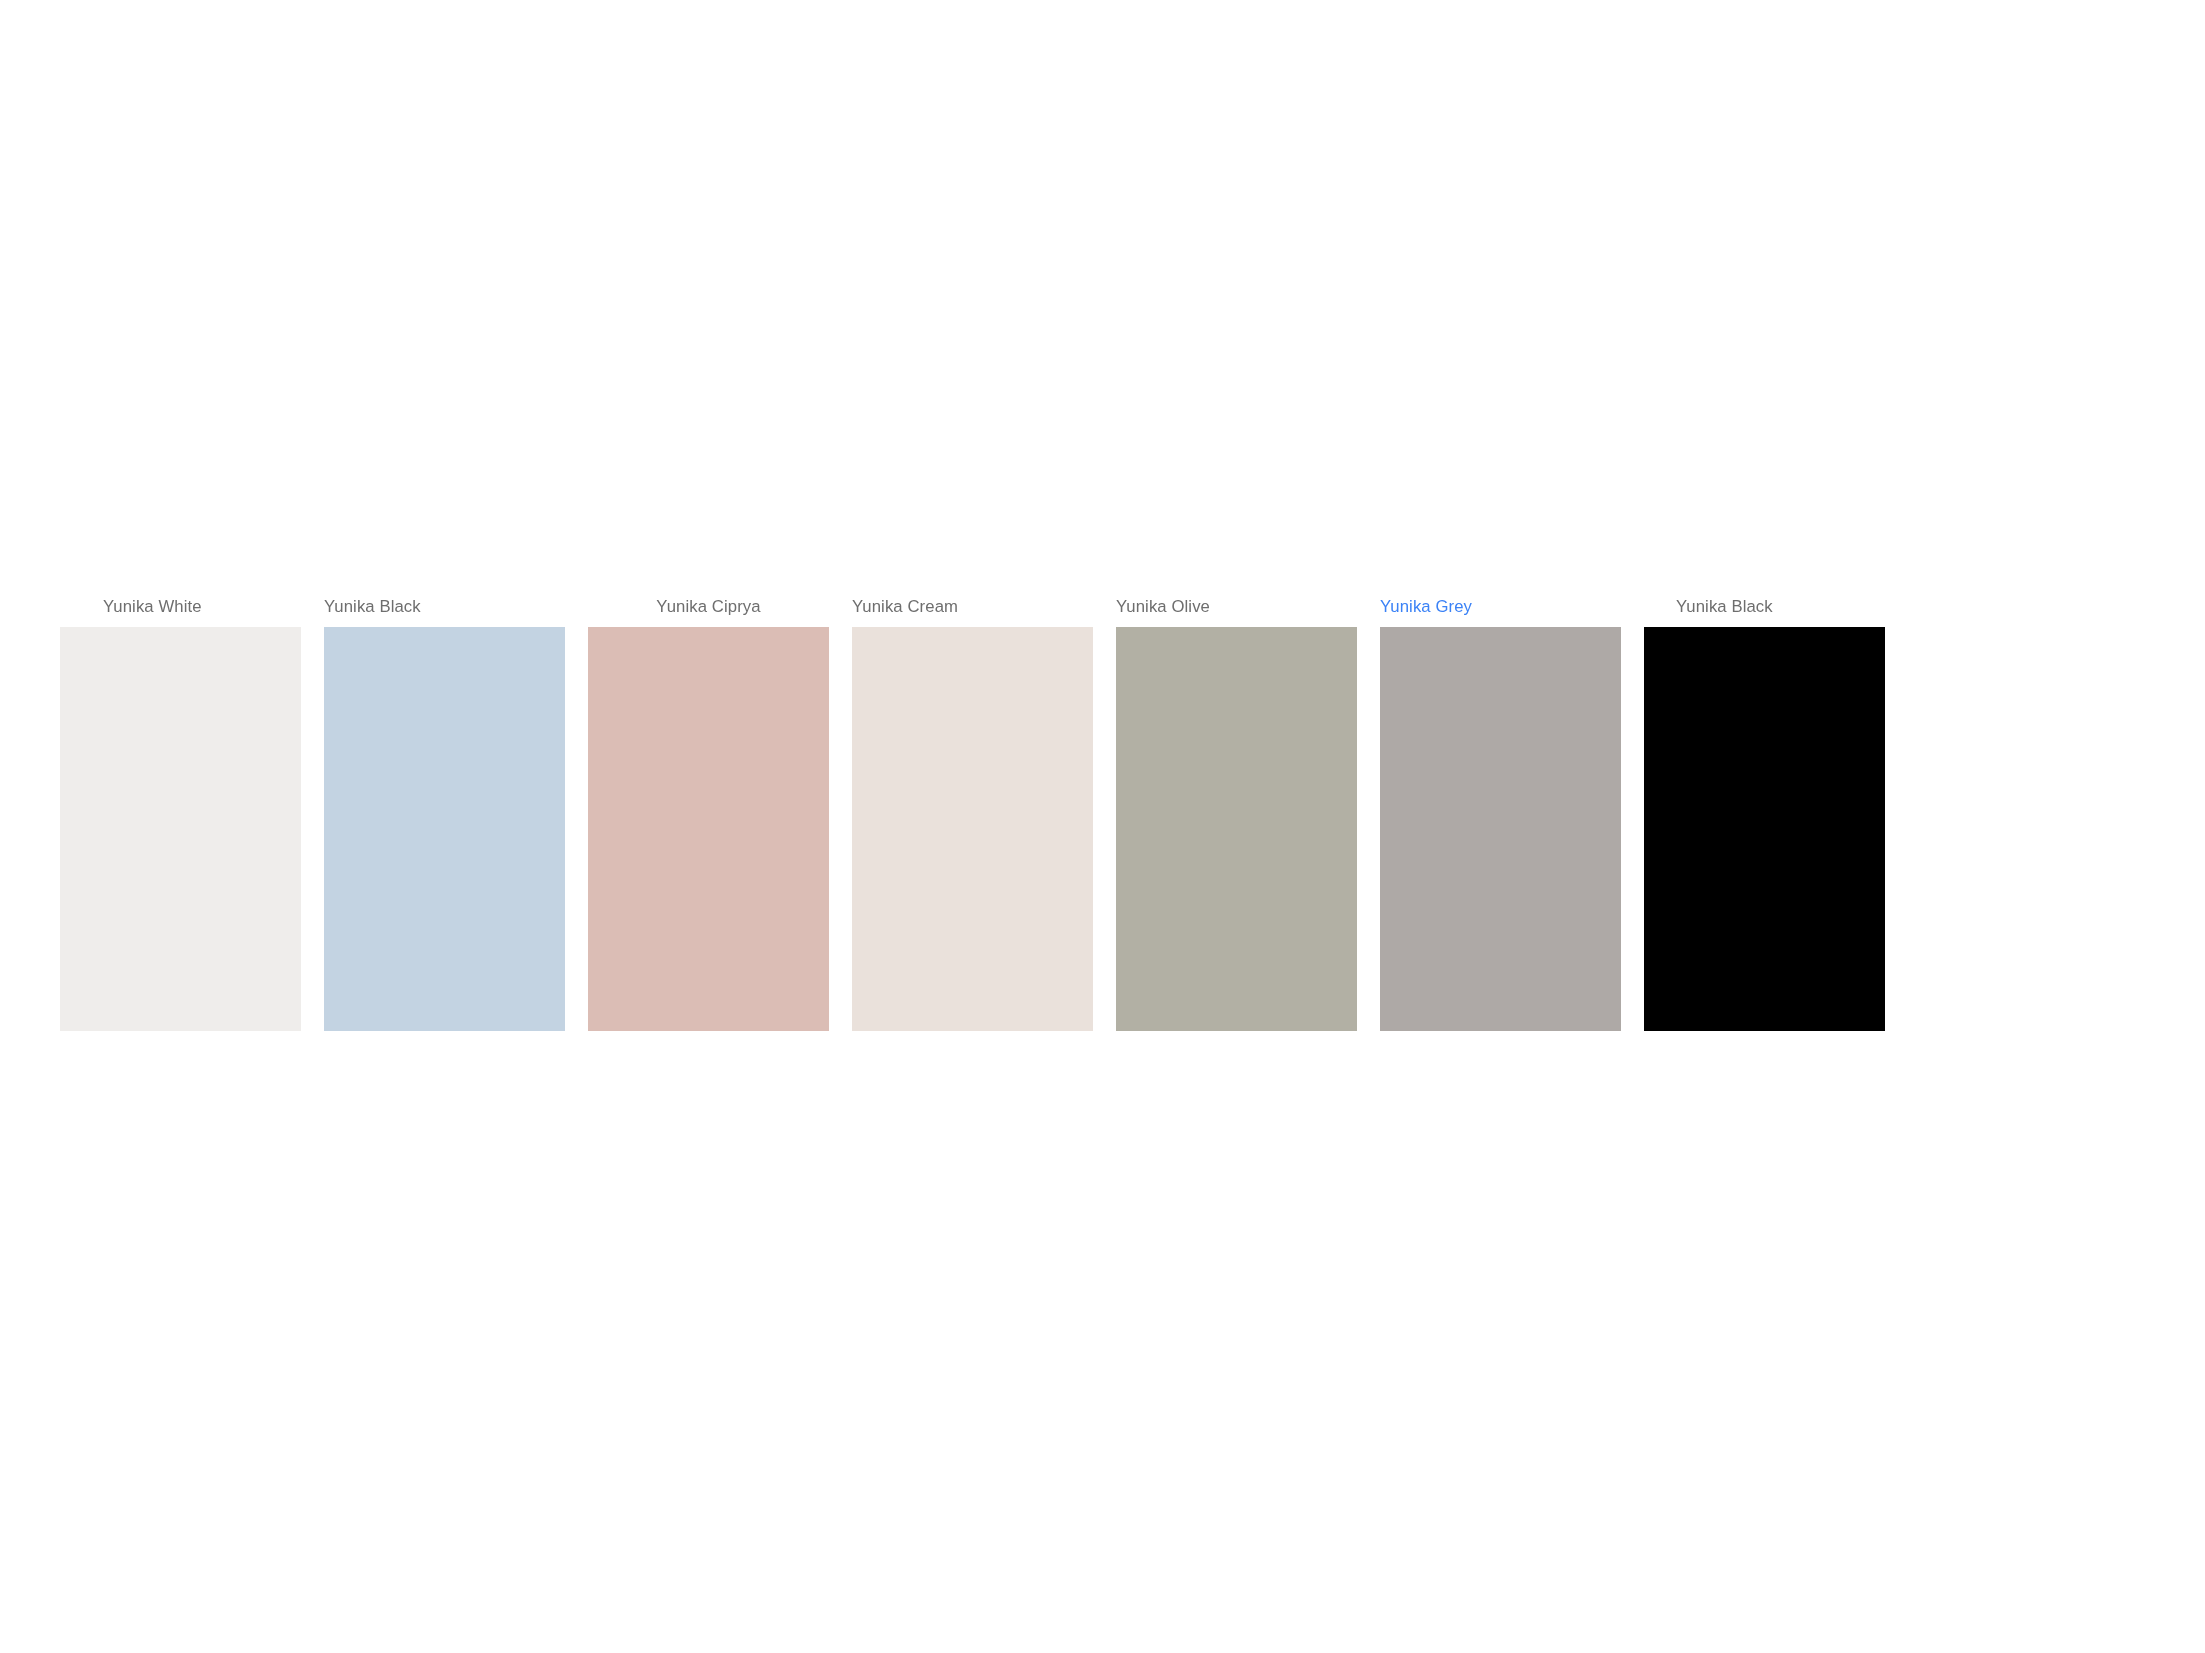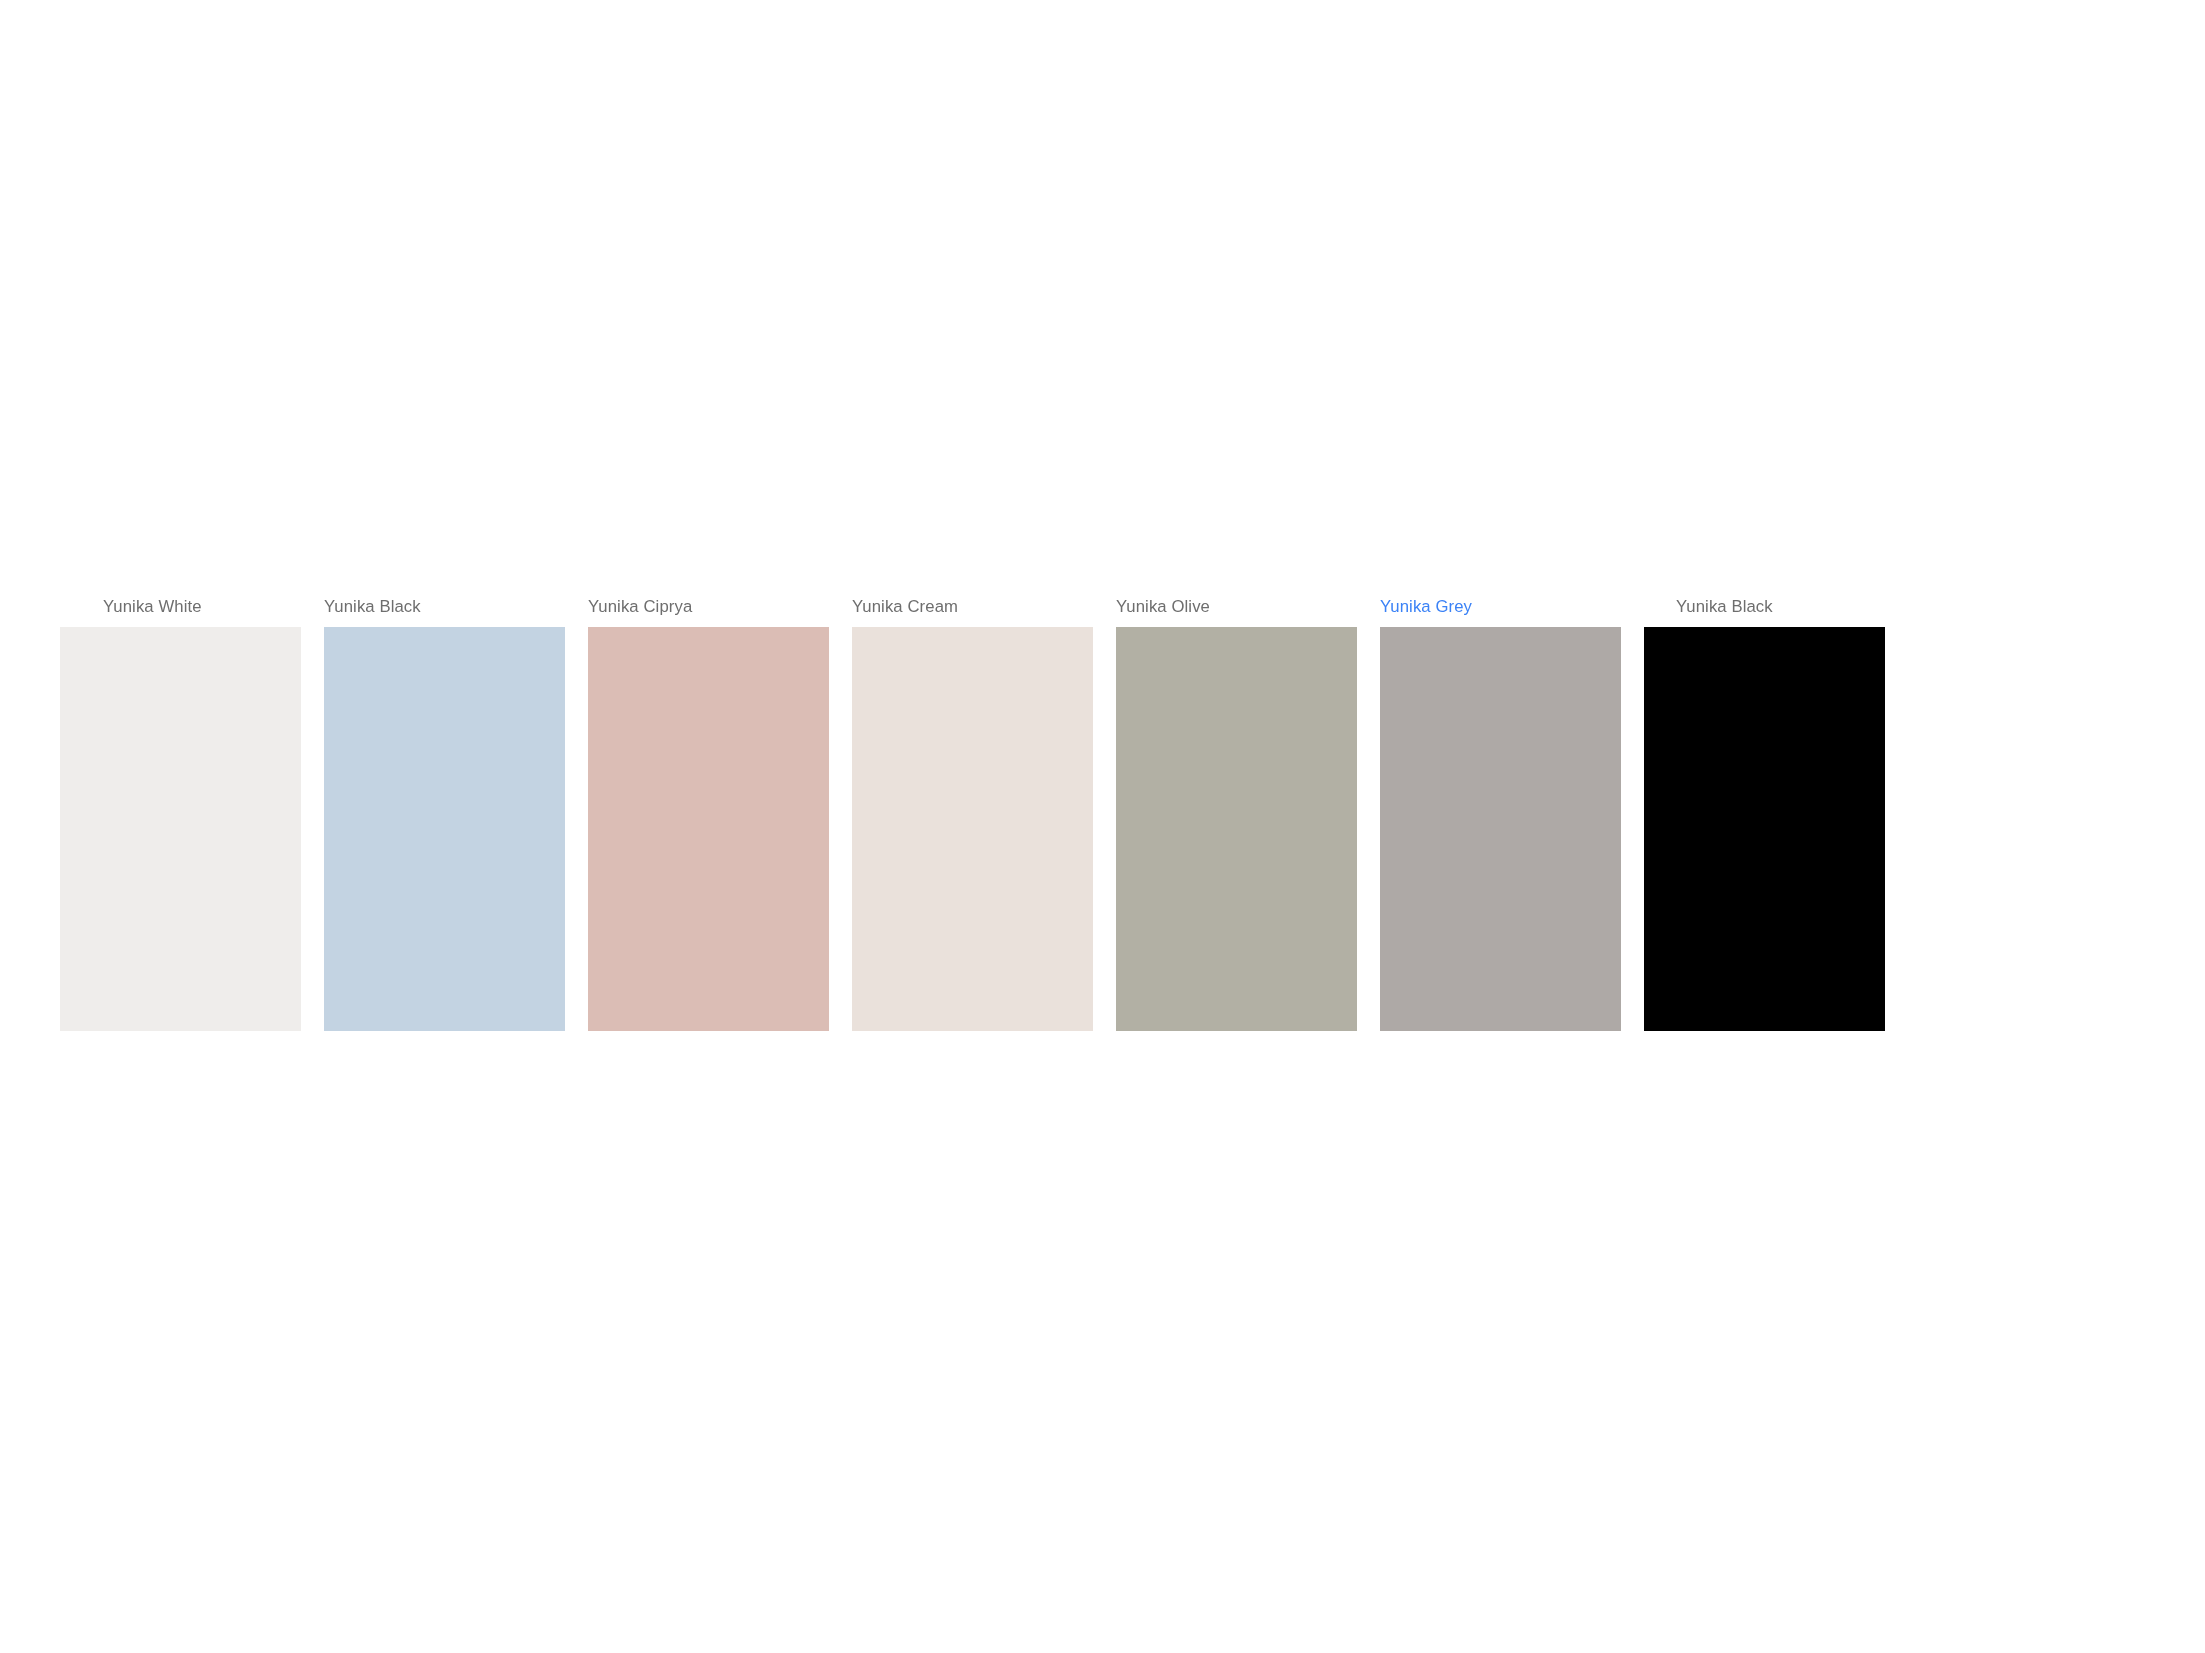--- a/index.html
+++ b/index.html
@@ -84,21 +84,21 @@
       <span class="swatch-label" style="color: rgb(110, 110, 110);">Yunika White</span>
       <span class="swatch-chip" style="background-color: rgb(239, 237, 235);"></span>
     </div>
 
     <div class="swatch-column">
       <span class="swatch-label" style="color: rgb(110, 110, 110);">Yunika Black</span>
       <span class="swatch-chip" style="background-color: rgb(195, 211, 226);"></span>
     </div>
 
     <div class="swatch-column">
-      <span class="swatch-label" style="color: rgb(110, 110, 110);">Yunika Ciprya</span>
+      <span class="swatch-label" style="color: rgb(110, 110, 110); text-align: center;">Yunika Ciprya</span>
       <span class="swatch-chip" style="background-color: rgb(219, 189, 181);"></span>
     </div>
 
     <div class="swatch-column">
       <span class="swatch-label" style="color: rgb(110, 110, 110);">Yunika Cream</span>
       <span class="swatch-chip" style="background-color: rgb(234, 225, 219);"></span>
     </div>
 
     <div class="swatch-column">
       <span class="swatch-label" style="color: rgb(110, 110, 110);">Yunika Olive</span>

